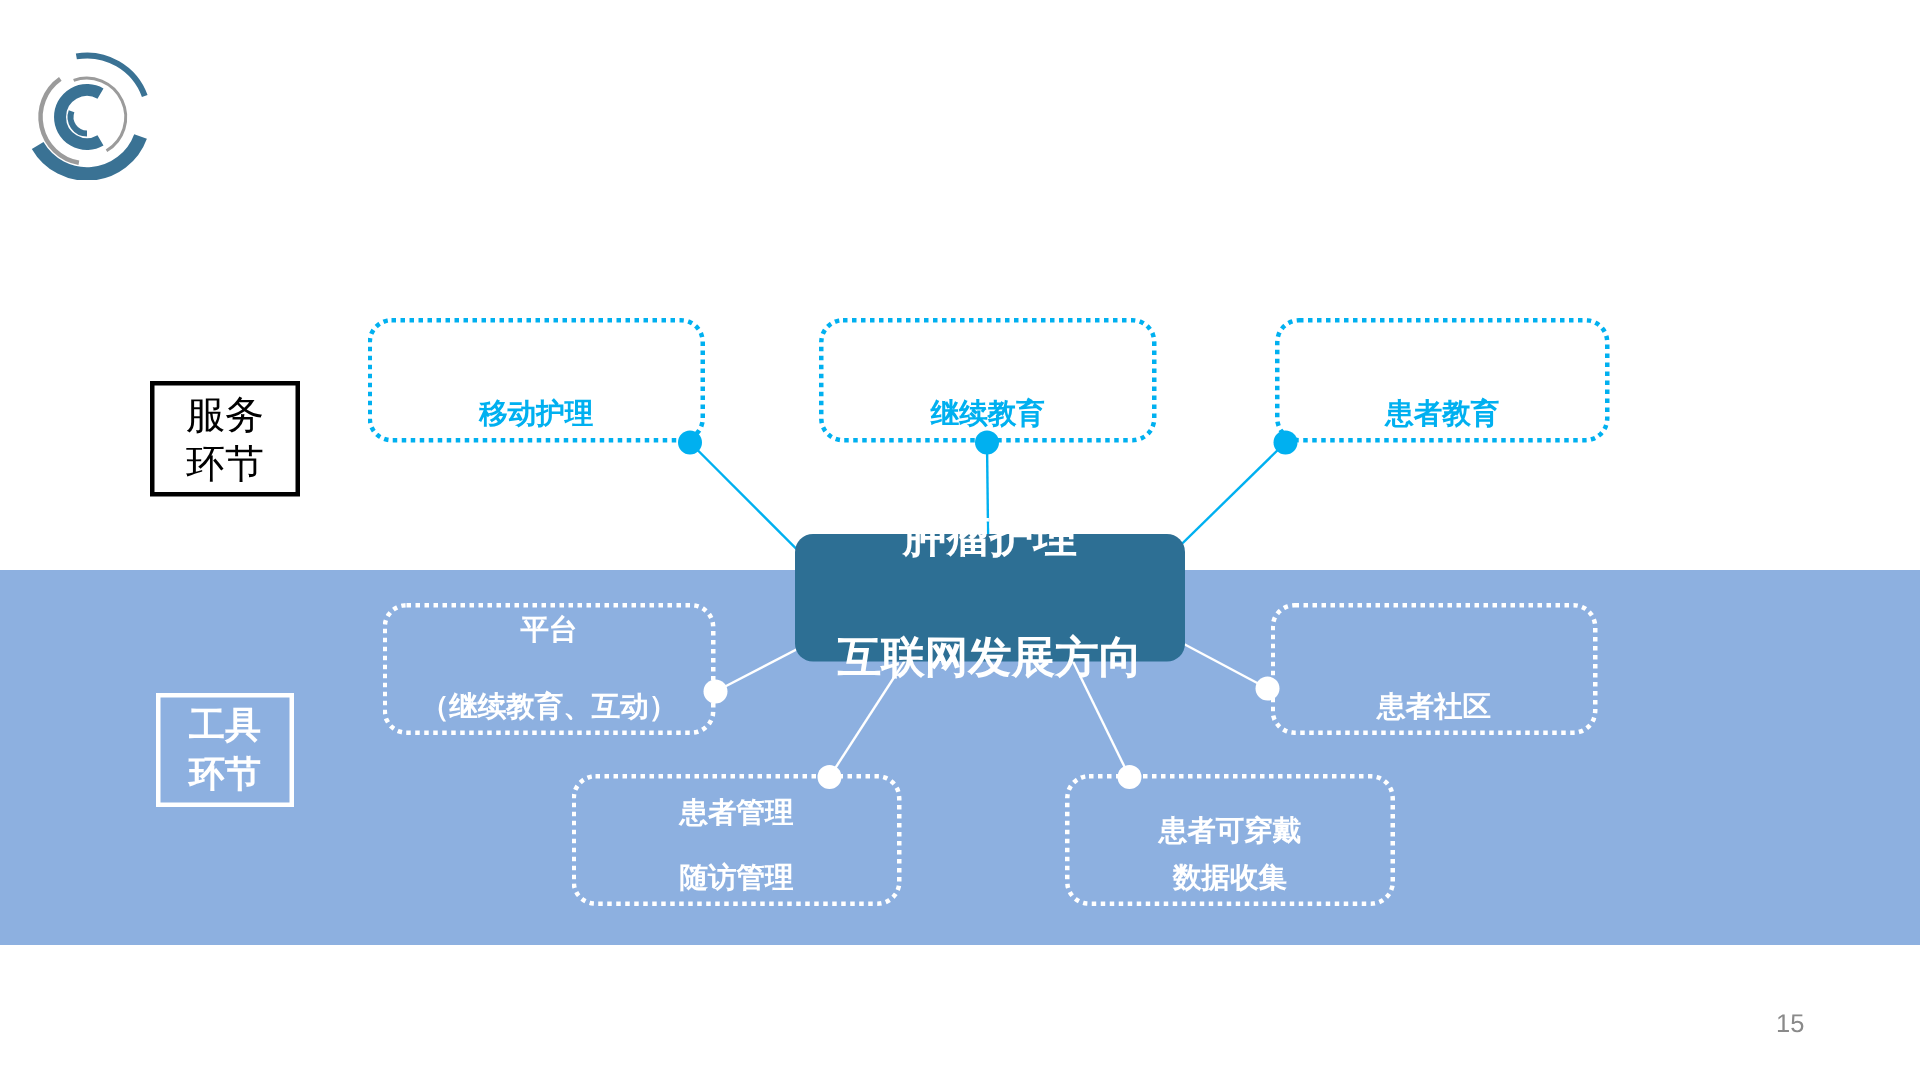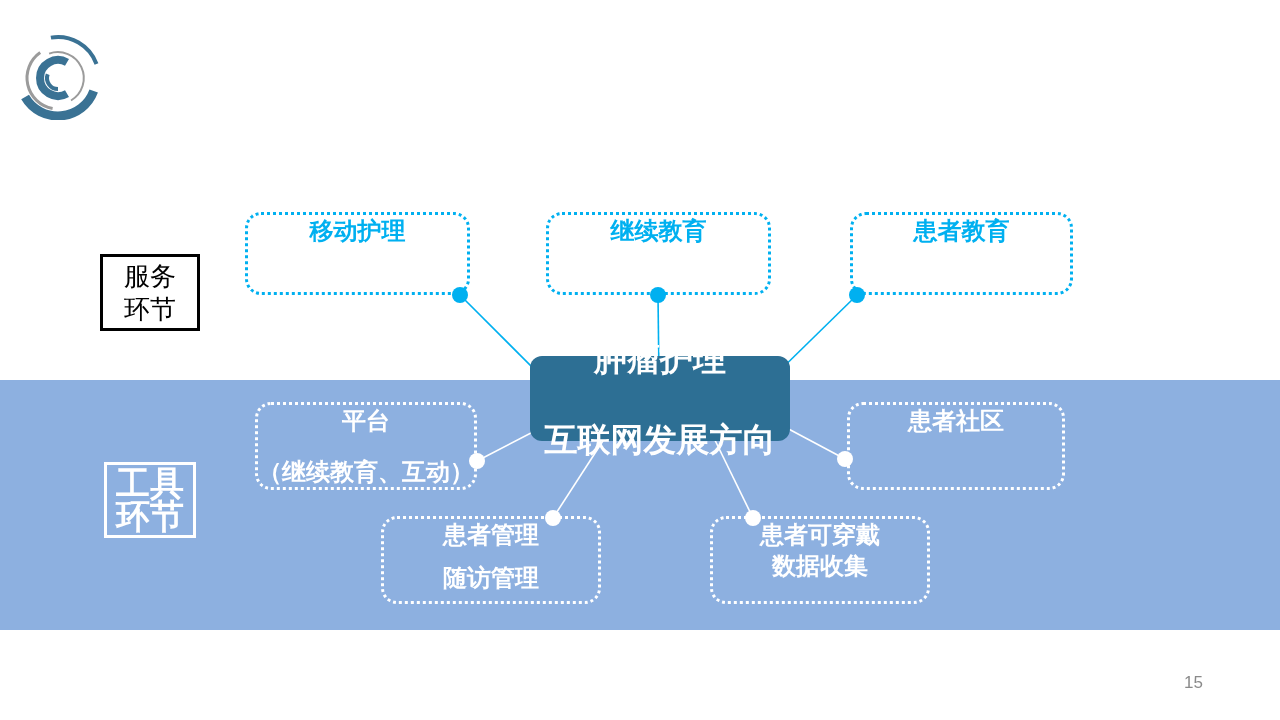--- a/index.html
+++ b/index.html
@@ -21,40 +21,40 @@
   .sec-label{
     position:absolute;z-index:1;box-sizing:border-box;text-align:center;
     display:flex;flex-direction:column;align-items:center;justify-content:center;
   }
   .sec-label.service{
     left:100px;top:254px;width:100px;height:77px;border:3px solid #000;
     color:#000;font-size:26px;line-height:33px;font-weight:normal;
   }
   .sec-label.tool{
     left:104px;top:462px;width:92px;height:76px;border:3px solid #fff;
-    color:#fff;font-size:34px;line-height:33px;font-weight:bold;
+    color:#fff;font-size:24px;line-height:33px;font-weight:bold;
   }
   .node{
     position:absolute;z-index:1;box-sizing:border-box;
     border:3px dotted;border-radius:16px;text-align:center;
-    display:flex;flex-direction:column;align-items:center;justify-content:flex-start;
-    font-weight:bold;font-size:24px;line-height:31px;white-space:nowrap;
+    display:flex;flex-direction:column;align-items:center;justify-content:flex-end;
+    font-weight:bold;font-size:19px;line-height:31px;white-space:nowrap;
   }
   .node.cyan{color:var(--accent-cyan,#00b0f0);border-color:var(--accent-cyan,#00b0f0);}
   .node.white{color:#fff;border-color:#fff;}
   .connectors{position:absolute;left:0;top:0;z-index:2;pointer-events:none;}
   .conn-c{stroke:var(--accent-cyan,#00b0f0);stroke-width:1.6;}
   .conn-w{stroke:#fff;stroke-width:1.6;}
   .dot-c{fill:var(--accent-cyan,#00b0f0);}
   .dot-w{fill:#fff;}
   .center-node{
     position:absolute;left:530px;top:356px;width:260px;height:85px;z-index:3;
     background:var(--center-fill,#2d6f94);border-radius:12px;color:#fff;
     display:flex;flex-direction:column;align-items:center;justify-content:center;
-    font-weight:bold;font-size:33px;line-height:33px;text-align:center;gap:48px;
+    font-weight:bold;font-size:29px;line-height:33px;text-align:center;gap:48px;
   }
   .page-num{
     position:absolute;left:1184px;top:673px;z-index:1;
     font-size:17px;color:var(--page-number-gray,#8a8a8a);
   }
 </style>
 </head>
 <body>
 
 <div class="slide" style="--accent-cyan: #00b0f0; --band-blue: #8db0e0; --center-fill: #2d6f94; --title-black: #000000; --page-number-gray: #8a8a8a; --logo-blue: #3a7294; --logo-gray: #9b9b9b;">

